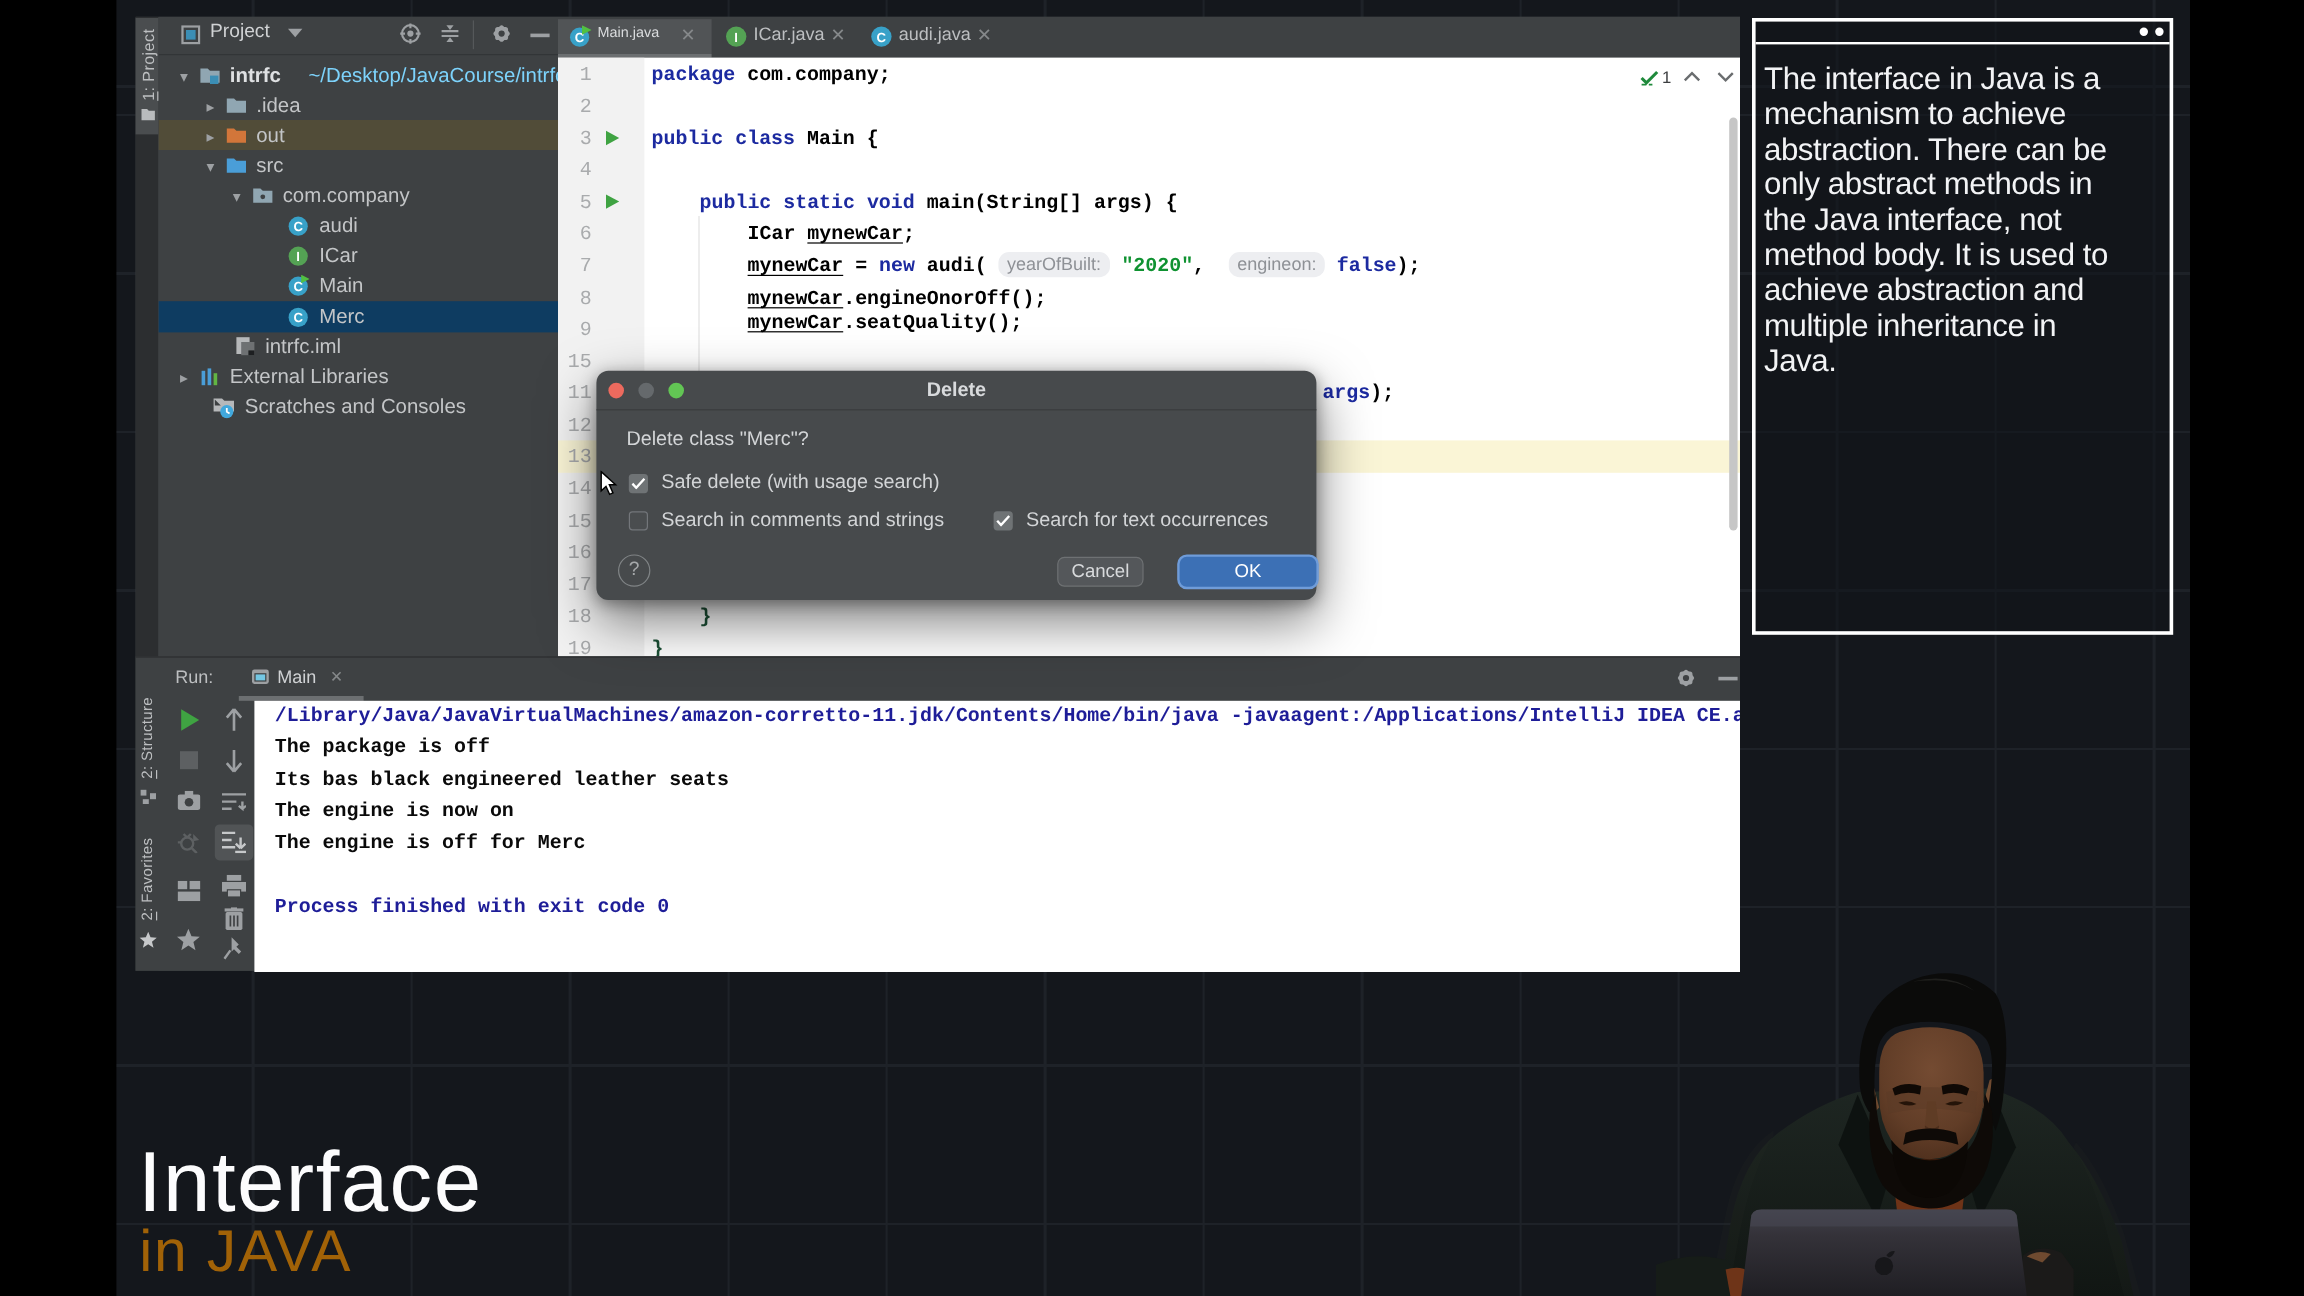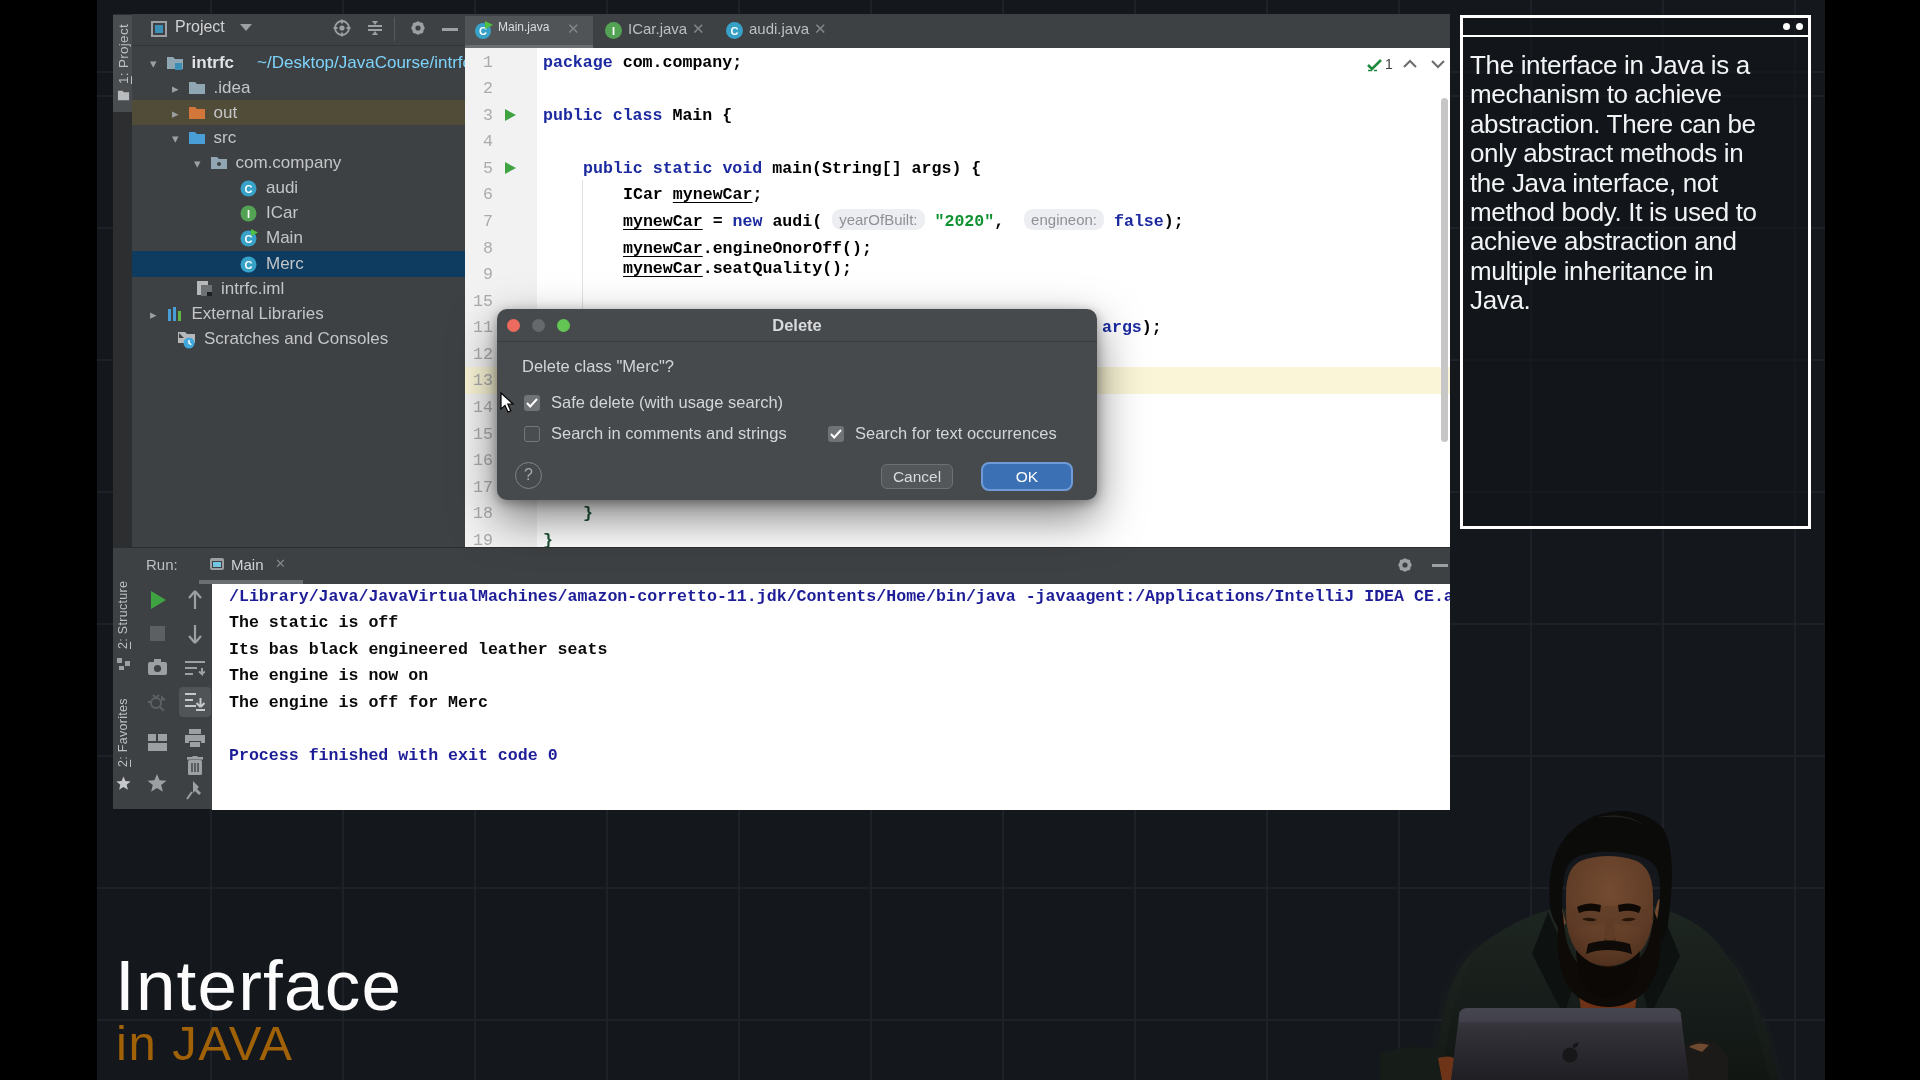--- a/index.html
+++ b/index.html
@@ -341,21 +341,21 @@
       <rect x="5.5" y="0" width="5" height="2" fill="#9da0a3"></rect>
       <path d="M5 7v9M8 7v9M11 7v9" stroke="#3e4143" stroke-width="1.4"></path>
     </svg>
   <svg class="abs" style="left:73px;top:232px" width="18" height="20" viewBox="0 0 18 20">
       <path d="M7 1l6 6-2 2 4 4-2 2-4-4-2 2z" fill="#9da0a3"></path>
       <path d="M6 12l-5 7" stroke="#9da0a3" stroke-width="2"></path>
     </svg>
 
   <div class="abs" style="left:99px;top:36px;width:1238px;height:226px;background:#fff;overflow:hidden">
     <div class="con" style="left:17px;top:-1px;color:#1e1d98">/Library/Java/JavaVirtualMachines/amazon-corretto-11.jdk/Contents/Home/bin/java -javaagent:/Applications/IntelliJ IDEA CE.app/Contents/lib/idea_rt.jar=51754</div>
-    <div class="con" style="left:17px;top:25px">The static is off</div>
+    <div class="con" style="left:17px;top:25px">The package is off</div>
     <div class="con" style="left:17px;top:52px">Its bas black engineered leather seats</div>
     <div class="con" style="left:17px;top:78px">The engine is now on</div>
     <div class="con" style="left:17px;top:105px">The engine is off for Merc</div>
     <div class="con" style="left:17px;top:158px;color:#1e1d98">Process finished with exit code 0</div>
   </div>
 </div>
 
 <div class="abs vlabel" style="left:116px;top:577px;height:72px;font-size:12.5px"><u>2</u>: Structure</div>
 <svg class="abs" style="left:117px;top:658px" width="13" height="12" viewBox="0 0 13 12">
     <rect x="0" y="0" width="5" height="5" fill="#9da0a3"></rect>
@@ -385,21 +385,21 @@
   <div class="abs" style="left:27px;top:117px;width:16px;height:16px;background:#4a4d4f;border:1.5px solid #73767a;border-radius:3px;box-sizing:border-box"></div>
   <div class="abs nw" style="left:54px;top:115px;font-size:16.5px;color:#d3d5d7">Search in comments and strings</div>
   <div class="abs" style="left:331px;top:117px;width:16px;height:16px;background:#6f7375;border-radius:3px"></div>
   <svg class="abs" style="left:333px;top:120px" width="12" height="10">
       <path d="M1 5l3.2 3.5L11 1" stroke="#fff" stroke-width="2" fill="none"></path>
     </svg>
   <div class="abs nw" style="left:358px;top:115px;font-size:16.5px;color:#d3d5d7">Search for text occurrences</div>
 
   <div class="abs" style="left:18px;top:153px;width:27px;height:27px;border:1.5px solid #808486;border-radius:50%;box-sizing:border-box;text-align:center;line-height:24px;font-size:16px;color:#a6a9ab">?</div>
   <div class="abs" style="left:384px;top:155px;width:72px;height:25px;background:#54575a;border:1px solid #6e7173;border-radius:6px;box-sizing:border-box;text-align:center;line-height:23px;font-size:15.5px;color:#d8dadc">Cancel</div>
-  <div class="abs" style="left:484px;top:153px;width:92px;height:29px;background:#3c70b5;border:2px solid #6f9cd9;border-radius:8px;box-sizing:border-box;text-align:center;line-height:25px;font-size:15.5px;color:#ffffff">OK</div>
+  <div class="abs" style="left:484px;top:153px;width:118px;height:29px;background:#3c70b5;border:2px solid #6f9cd9;border-radius:8px;box-sizing:border-box;text-align:center;line-height:25px;font-size:15.5px;color:#ffffff">OK</div>
 </div>
 
 <svg class="abs" style="left:500px;top:392px" width="16" height="22" viewBox="0 0 16 22">
     <path d="M1 1 L1 17 L5 13.4 L8 20 L10.8 18.8 L7.8 12 L13 12 Z" fill="#fff" stroke="#000" stroke-width="1.2"></path>
   </svg>
 
 <svg class="abs" style="left:1380px;top:806px" width="445" height="274" viewBox="0 0 445 274">
   <defs>
     <linearGradient id="lap" x1="0" y1="0" x2="0" y2="1">
       <stop offset="0" stop-color="#41414a"></stop>

